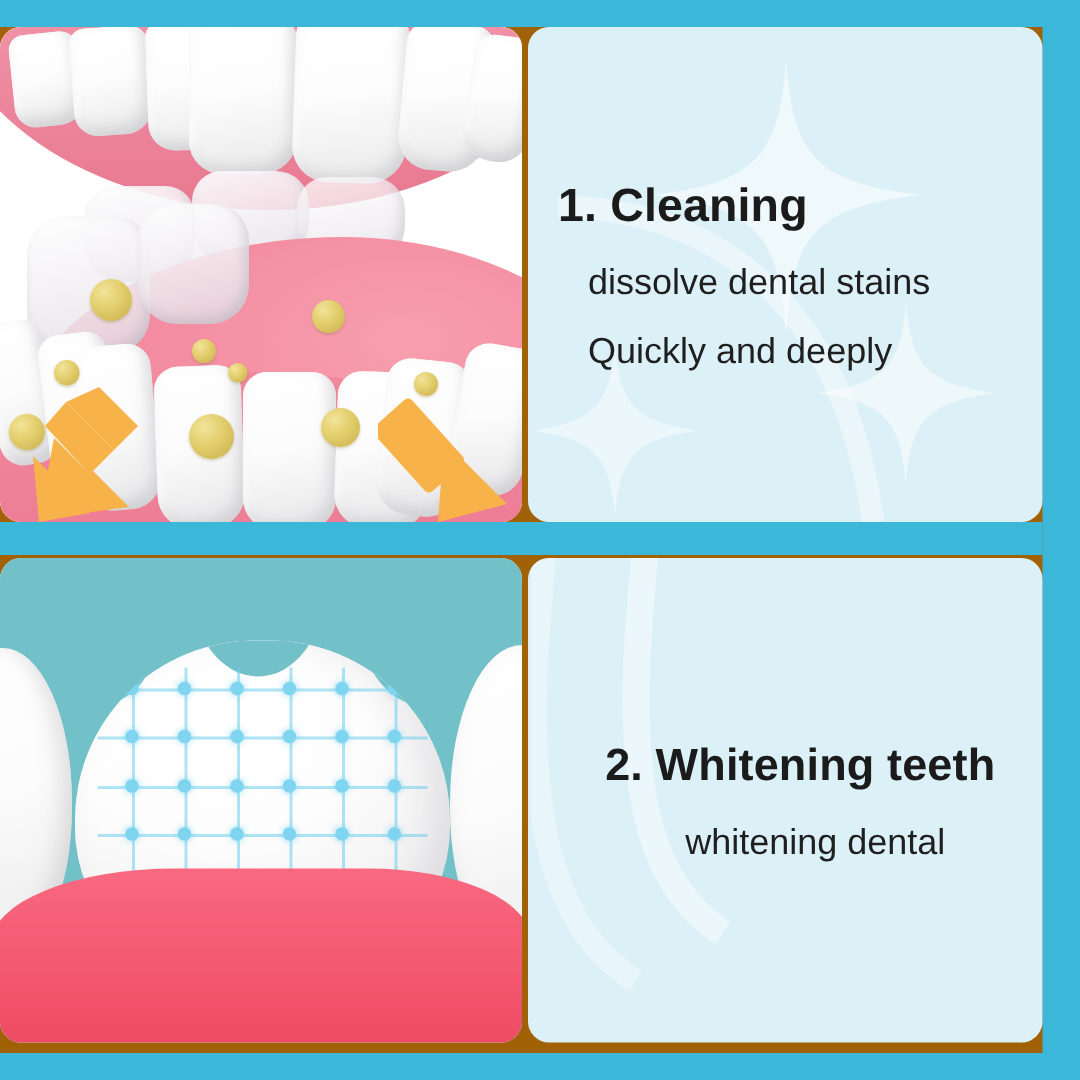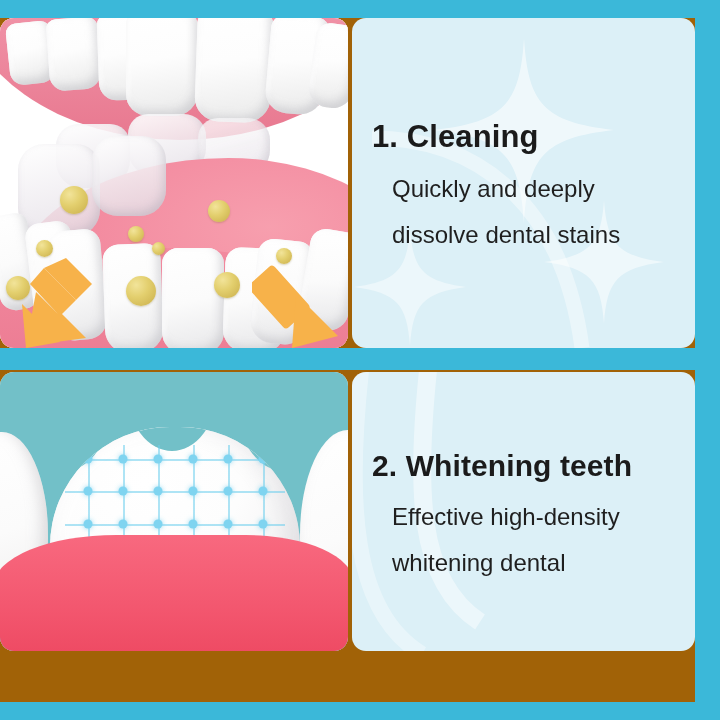--- a/index.html
+++ b/index.html
@@ -20,21 +20,21 @@
   
   .frame-strip { position: absolute; background: #3BB8D9; }
   .frame-top    { left: 0;   top: 0;    width: 720px; height: 18px; }
   .frame-bottom { left: 0;   top: 702px;width: 720px; height: 18px; }
   .frame-right  { left: 695px; top: 0;  width: 25px;  height: 720px; }
   .frame-mid    { left: 0;   top: 348px;width: 695px; height: 22px; }
 
   
   .row { position: absolute; left: 0; width: 695px; display: flex; }
   .row-1 { top: 18px;  height: 330px; }
-  .row-2 { top: 372px; height: 279px; }
+  .row-2 { top: 372px; height: 323px; text-align: center; }
 
   .art-card {
     position: relative;
     width: 348px;
     height: 100%;
     border-radius: 14px;
     overflow: hidden;
     background: #ffffff;
     flex: 0 0 auto;
   }
@@ -240,22 +240,22 @@
       <div class="sparkle-layer">
         <svg width="340" height="330" viewBox="0 0 340 330">
           <path d="M172 20 C176 86 192 104 262 112 C192 120 176 138 172 206 C168 138 152 120 82 112 C152 104 168 86 172 20 Z" fill="#ffffff" opacity=".55"></path>
           <path d="M252 182 C255 226 266 238 312 244 C266 250 255 262 252 306 C249 262 238 250 192 244 C238 238 249 226 252 182 Z" fill="#ffffff" opacity=".5"></path>
           <path d="M58 210 C61 252 71 263 114 269 C71 275 61 286 58 328 C55 286 45 275 2 269 C45 263 55 252 58 210 Z" fill="#ffffff" opacity=".45"></path>
           <path d="M20 120 C120 120 210 180 230 330" fill="none" stroke="#ffffff" stroke-width="15" opacity=".4"></path>
         </svg>
       </div>
       <div class="text-inner">
         <div class="headline">1. Cleaning</div>
+        <div class="body-line">dissolve dental stains</div>
         <div class="body-line">Quickly and deeply</div>
-        <div class="body-line">dissolve dental stains</div>
       </div>
     </div>
   </div>
 
   <div class="row row-2">
 
     <div class="art-card">
       <div class="tooth-scene">
 
         <div class="side-tooth" style="left:-52px; top:60px; width:100px; height:205px; border-radius:46% 46% 44% 44% / 50% 50% 48% 48%;"></div>
@@ -327,19 +327,18 @@
 
     <div class="text-card">
       <div class="sparkle-layer">
         <svg width="340" height="325" viewBox="0 0 340 325">
           <path d="M78 -20 C62 120 66 210 128 250" fill="none" stroke="#ffffff" stroke-width="18" opacity=".45"></path>
           <path d="M10 -10 C-6 130 0 240 70 282" fill="none" stroke="#ffffff" stroke-width="16" opacity=".35"></path>
         </svg>
       </div>
       <div class="text-inner">
         <div class="headline headline-2">2. Whitening teeth</div>
-        <div class="body-line">Effective high-density</div>
         <div class="body-line">whitening dental</div>
       </div>
     </div>
   </div>
 
 </div>
 
 </body></html>

